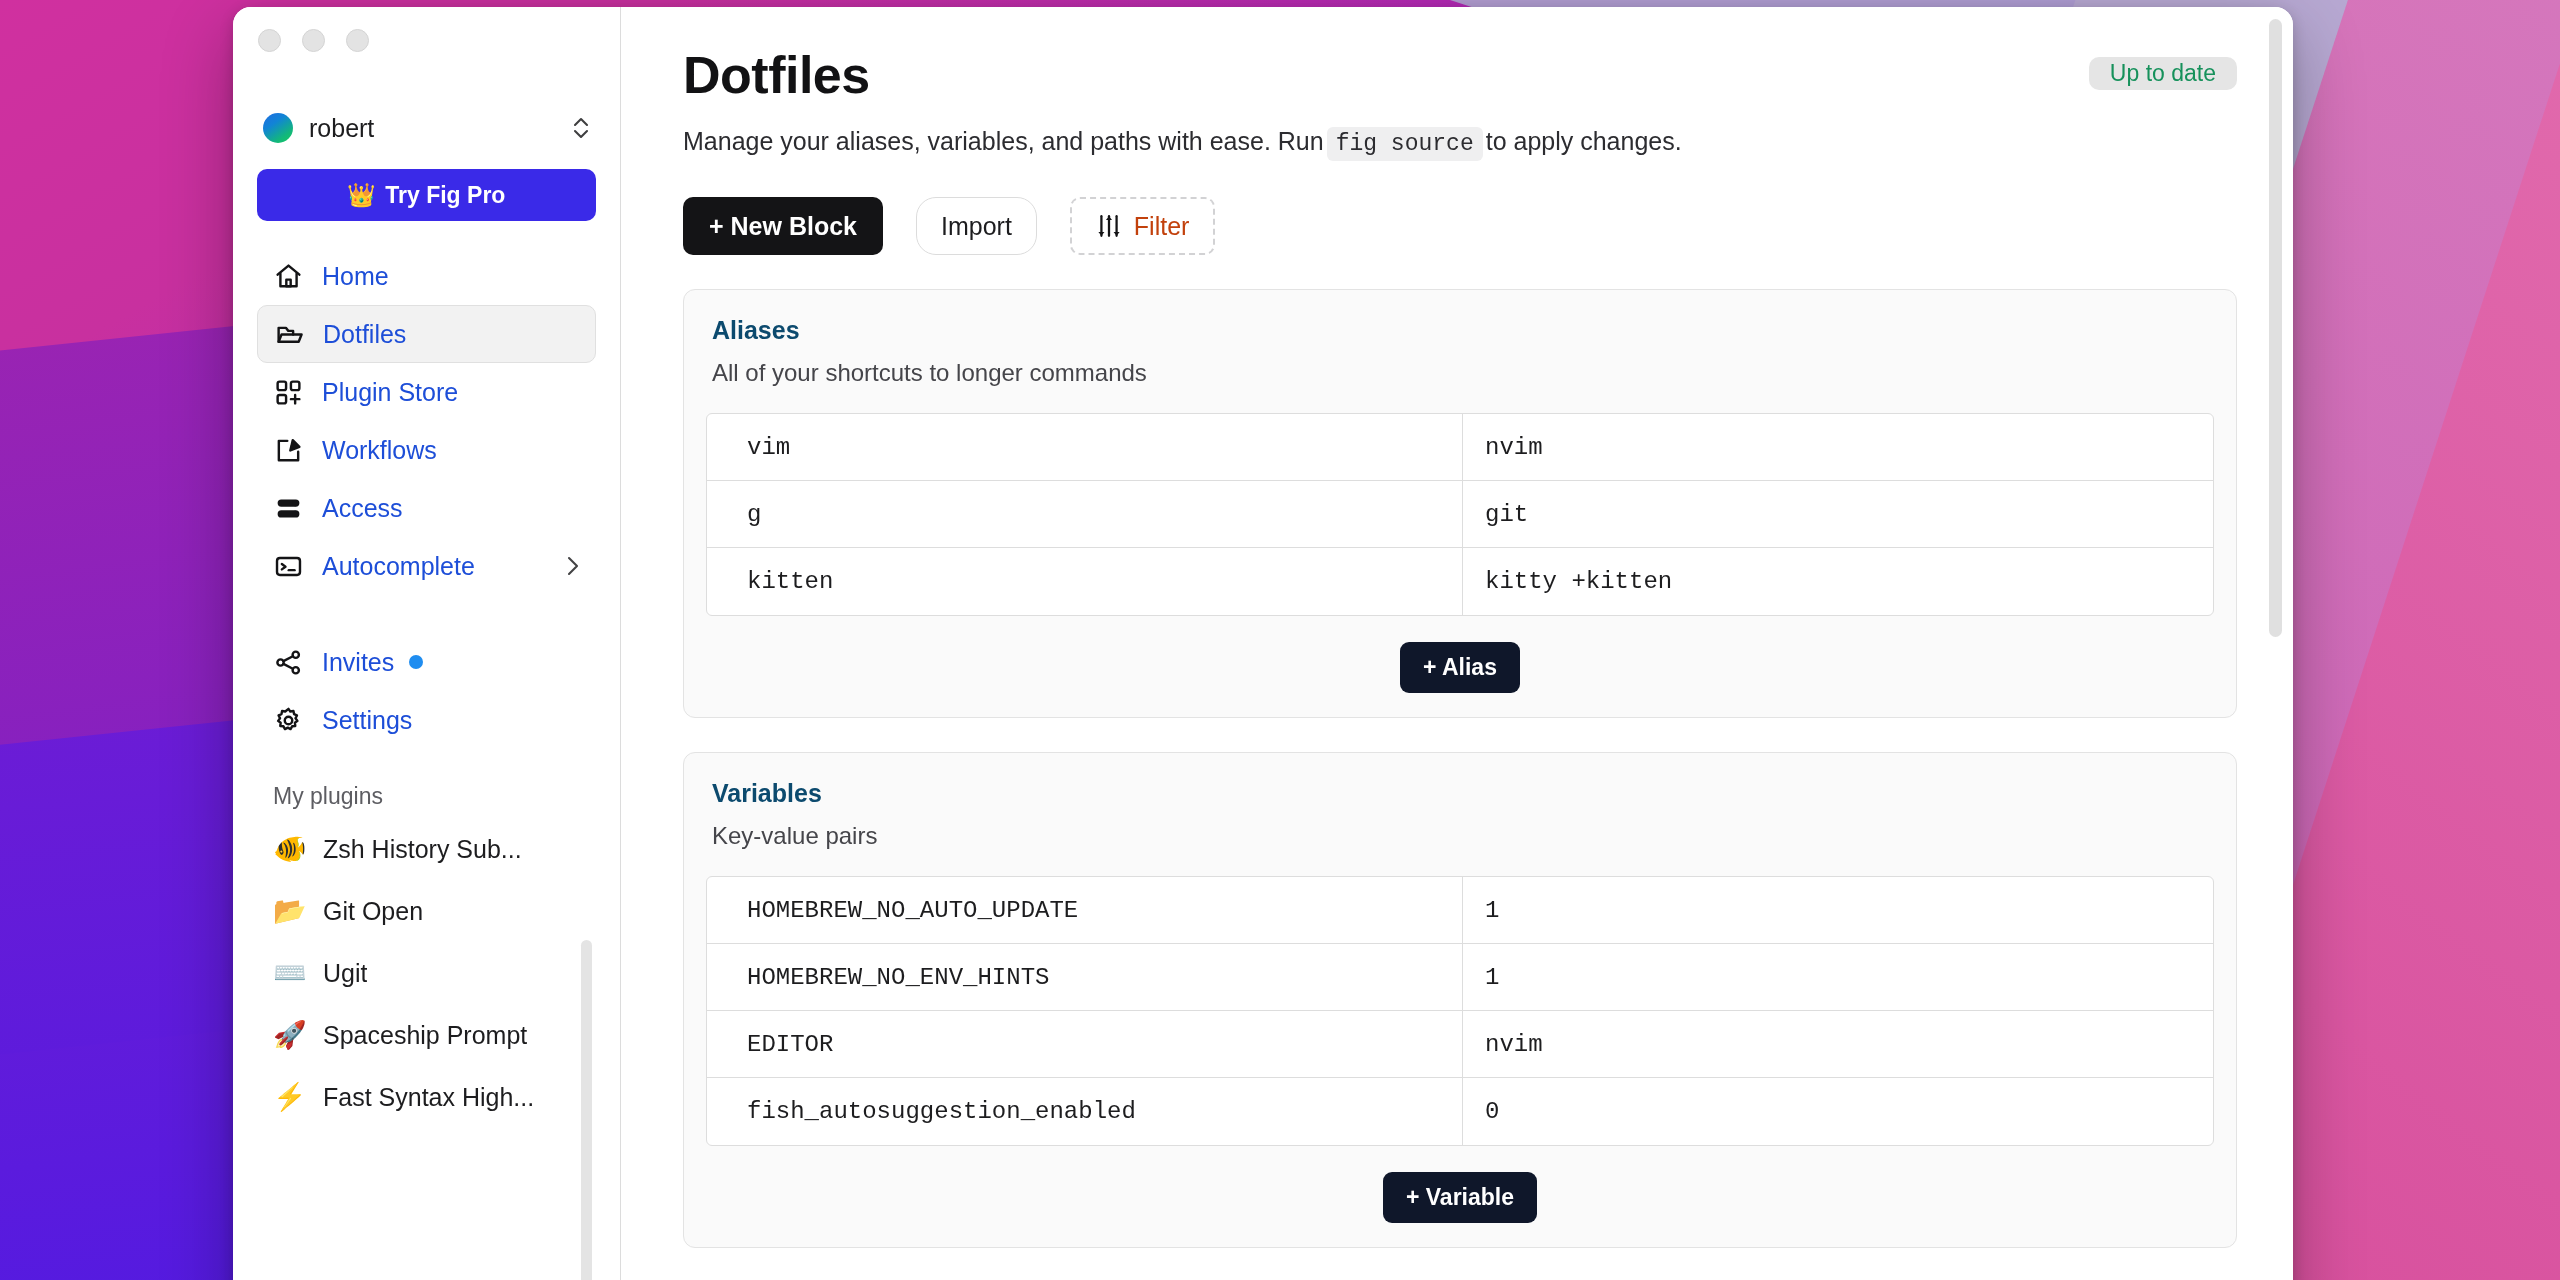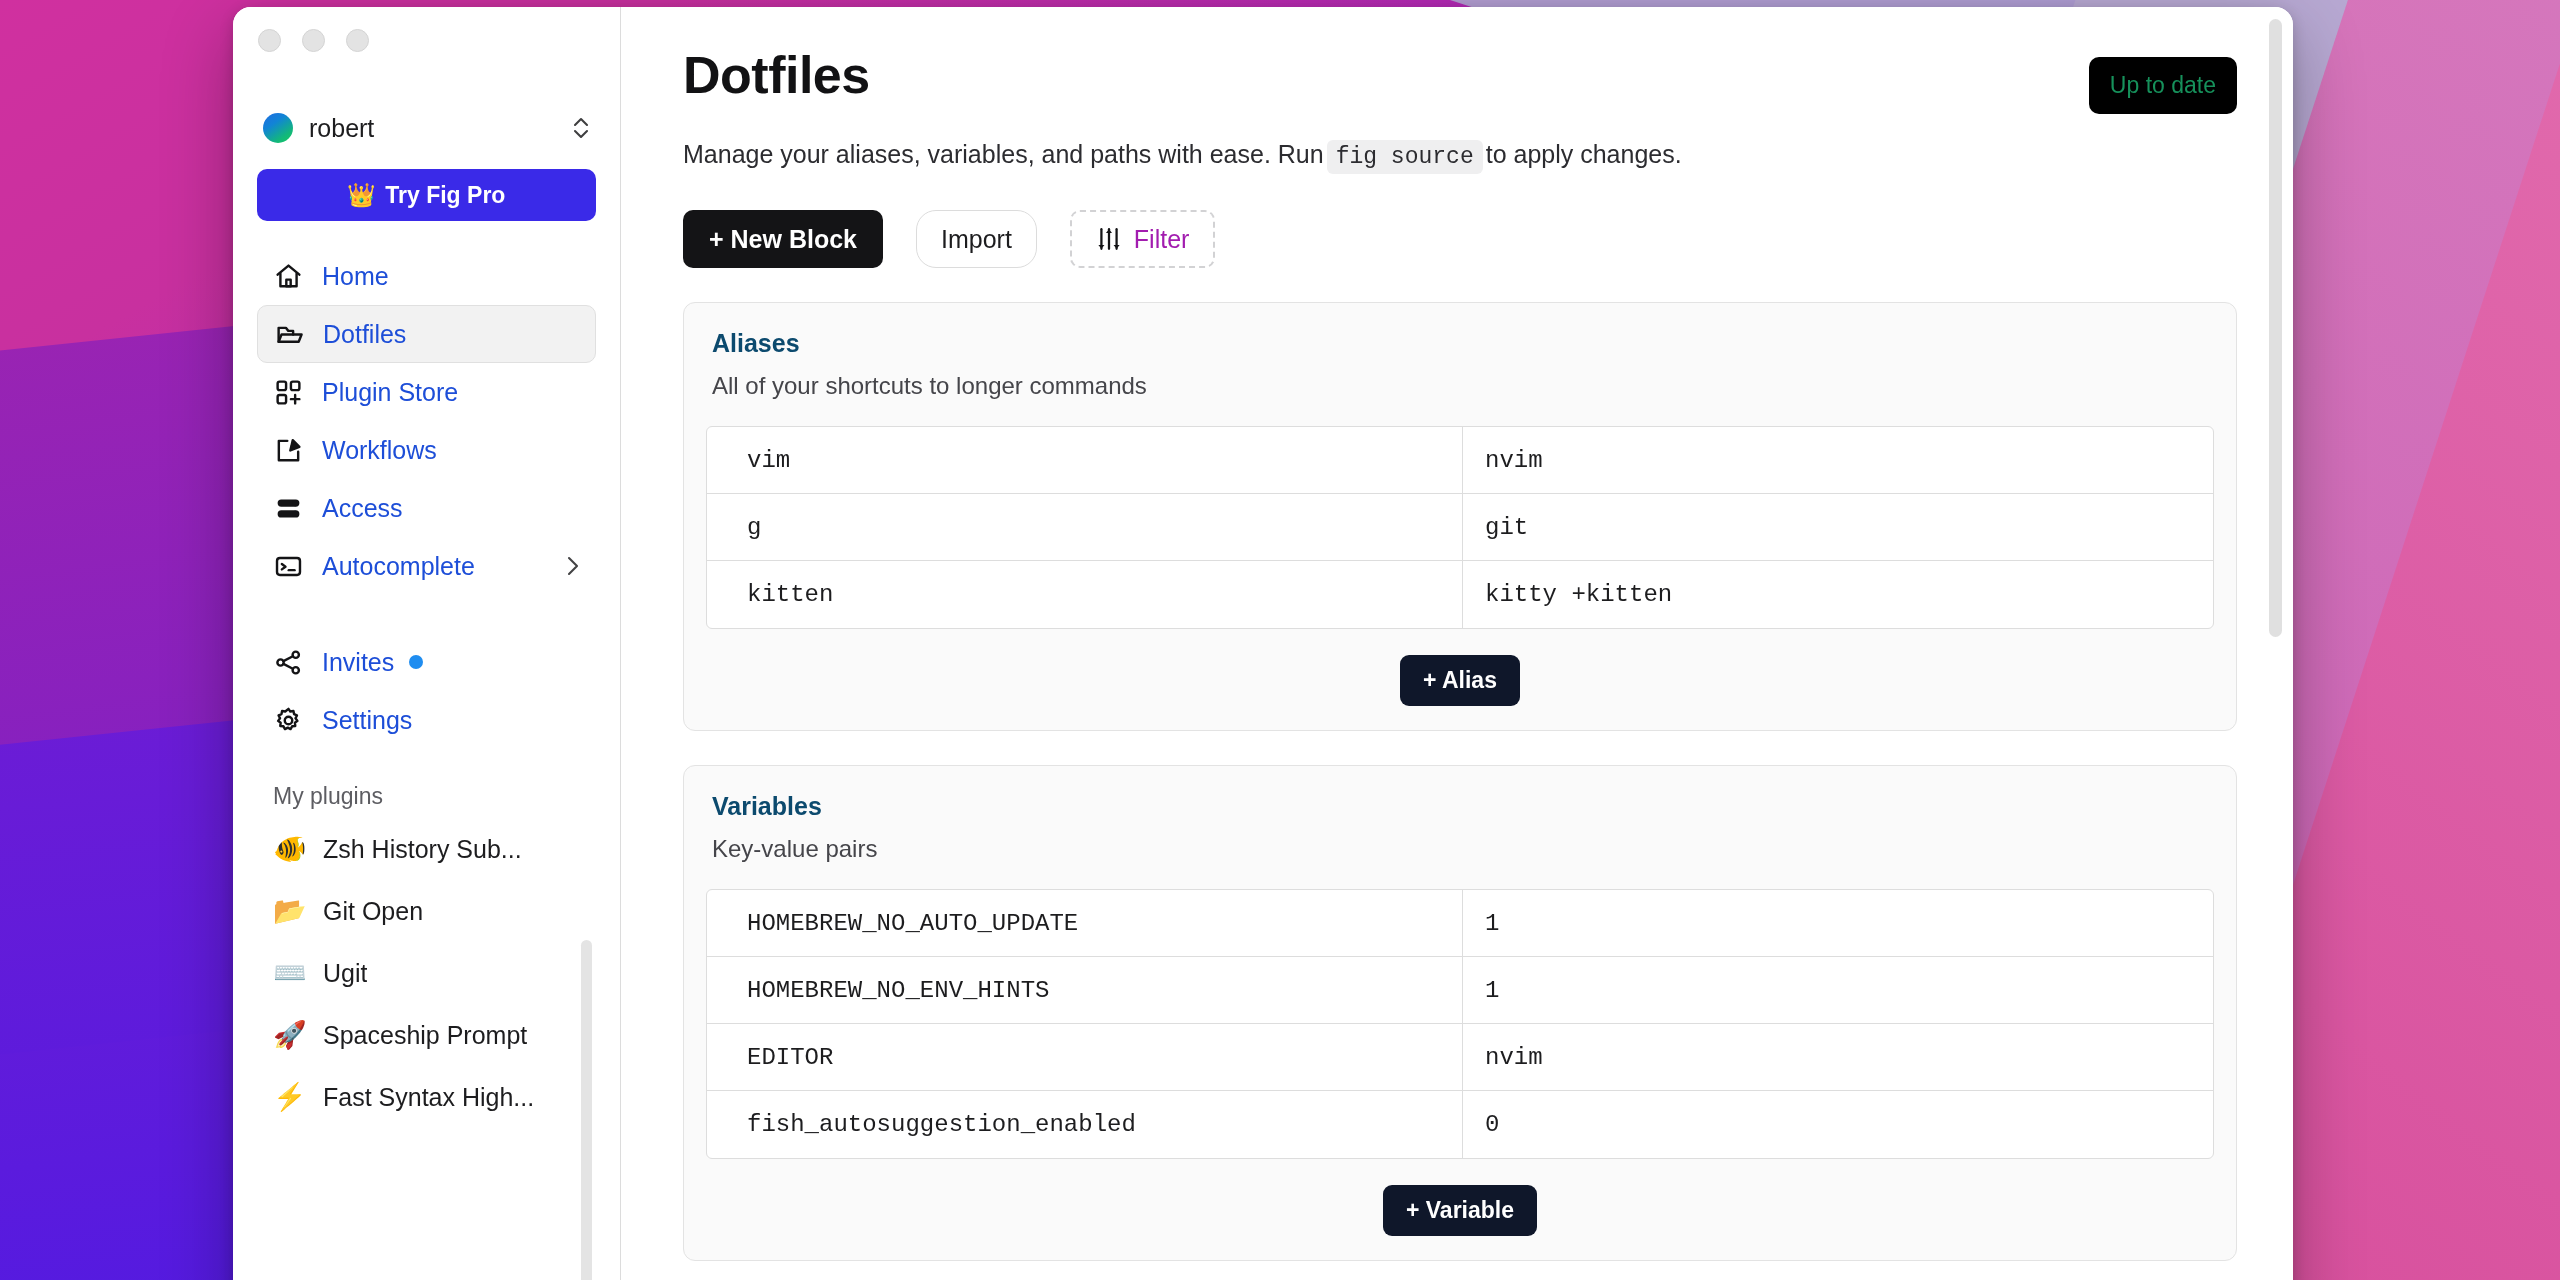--- a/index.html
+++ b/index.html
@@ -242,24 +242,24 @@
     justify-content: space-between;
   }
   .page-title {
     font-size: 52px;
     font-weight: bold;
     color: #121214;
     letter-spacing: -.5px;
     line-height: 1;
   }
   .status-badge {
-    background: #000000;
+    background: #e5e5e5;
     color: #16915b;
     font-size: 23px;
-    padding: 15px 21px;
+    padding: 3px 21px;
     border-radius: 10px;
     margin-top: 8px;
   }
   .page-sub {
     margin-top: 26px;
     font-size: 25px;
     color: #2c2c30;
     display: flex;
     align-items: baseline;
     flex-wrap: wrap;
@@ -330,21 +330,21 @@
     border: 1px solid #d8d8d9;
     border-radius: 7px;
     background: #fafafa;
     display: flex; align-items: center; justify-content: center;
     font-size: 22px;
     color: #6e6e73;
   }
   .btn-filter {
     height: 58px;
     background: #fff;
-    color: #a21caf;
+    color: #c2410c;
     border: 2px dashed #d2d2d4;
     border-radius: 10px;
     font-size: 25px;
     font-family: "Liberation Sans", sans-serif;
     padding: 0 24px;
     display: flex;
     align-items: center;
     gap: 12px;
     cursor: pointer;
   }

